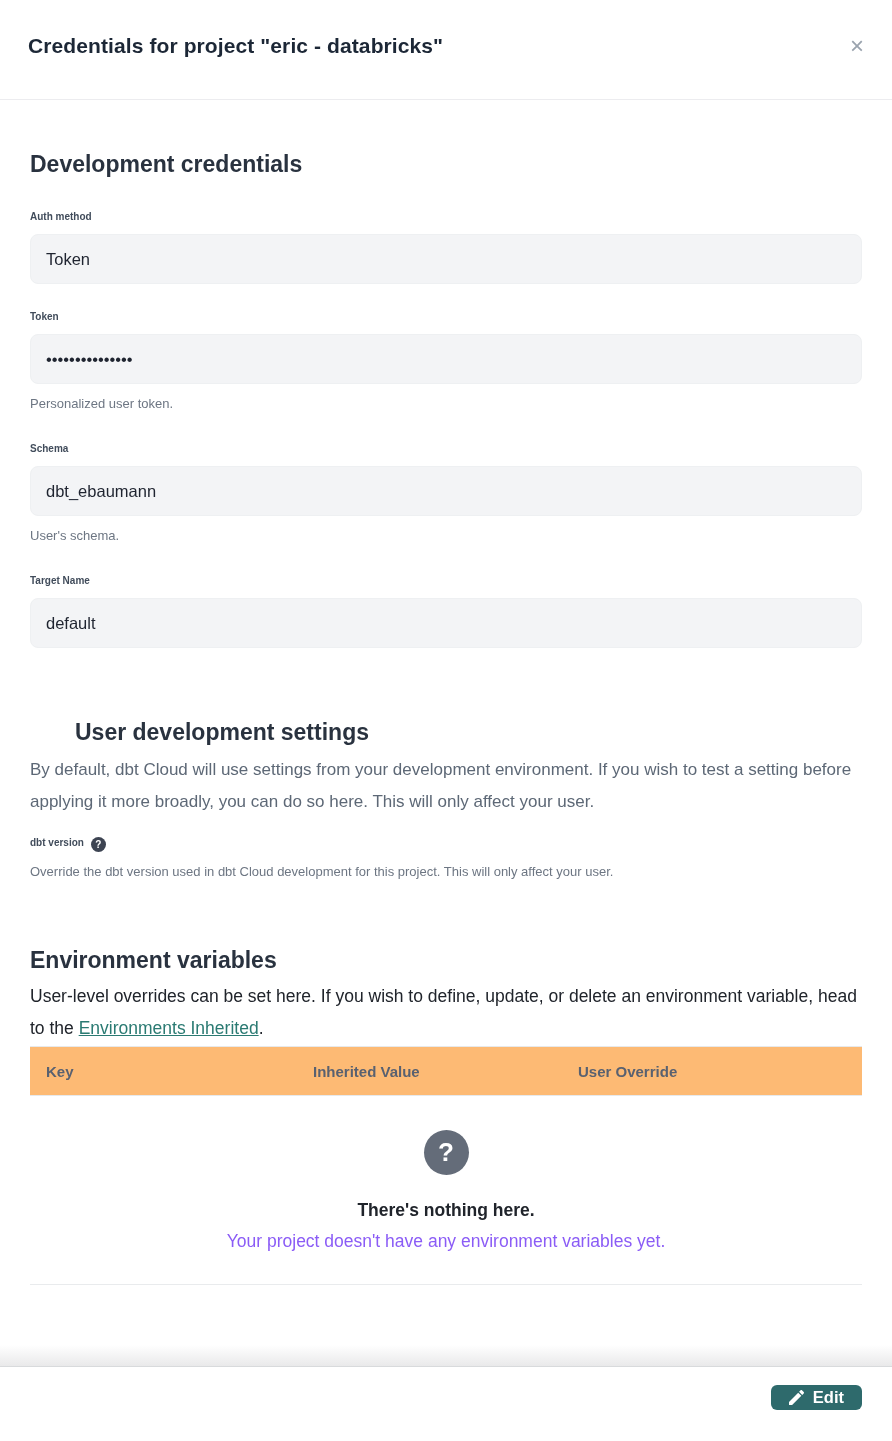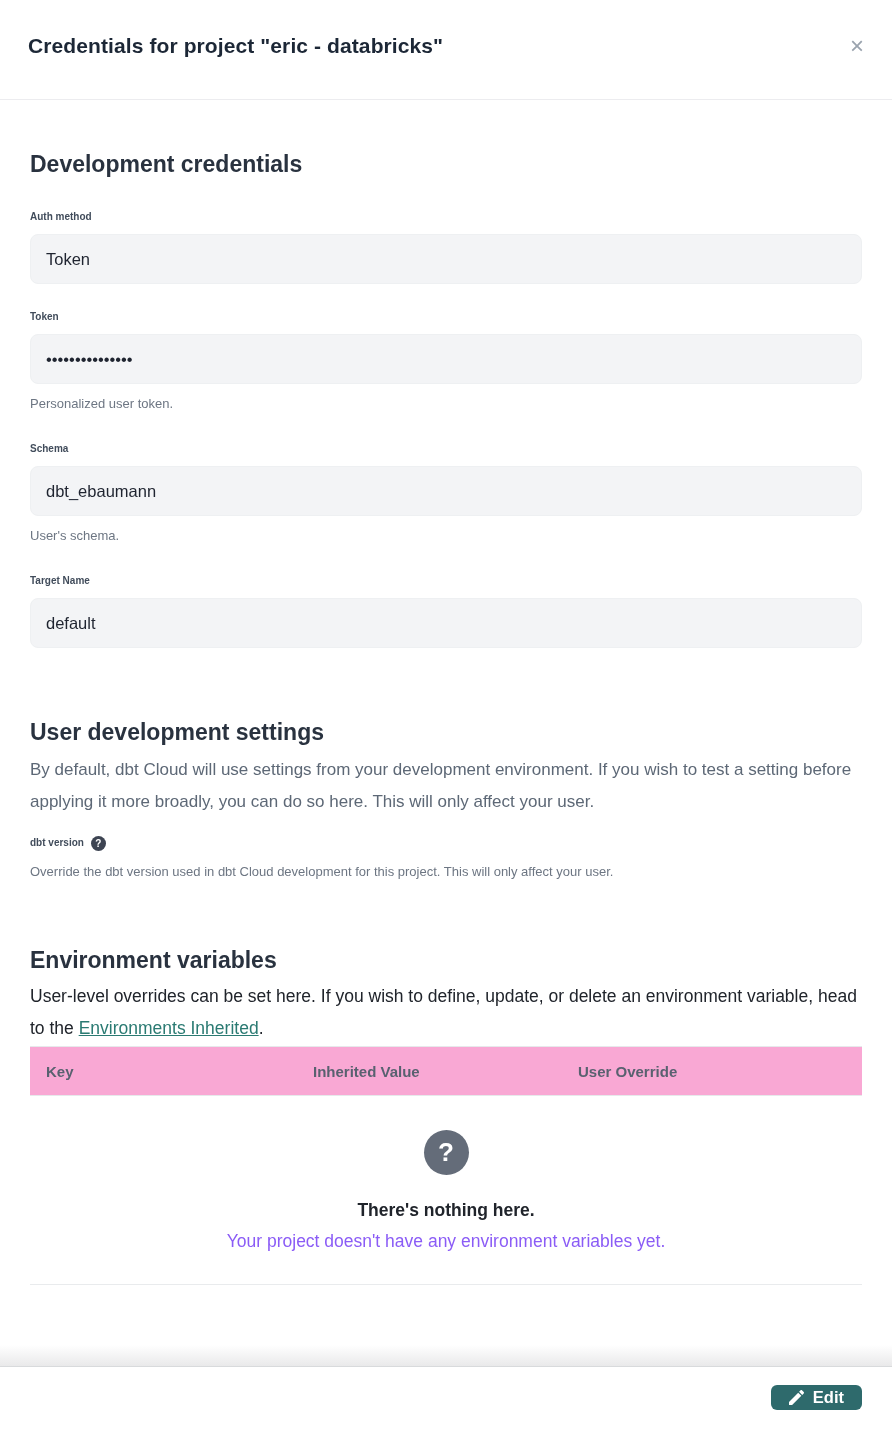--- a/index.html
+++ b/index.html
@@ -40,31 +40,31 @@
     overflow: hidden;
   }
   .section-heading {
     font-size: 23px;
     font-weight: 700;
     color: #29323f;
     margin: 0;
     line-height: 28px;
   }
   .mt-50 { margin-top: 50px; }
-  .mt-70 { margin-top: 70px; }
+  .mt-70 { margin-top: 70px; margin-left: 45px; }
   .mt-64 { margin-top: 64px; }
 
   .field-label {
     display: block;
     font-size: 10px;
     font-weight: 700;
     color: #414c5b;
     line-height: 18px;
   }
-  .label-row { display: flex; align-items: center; gap: 7px; }
+  .label-row { display: flex; align-items: flex-end; gap: 7px; }
   .lm-30 { margin-top: 30px; }
   .lm-24 { margin-top: 24px; }
   .lm-26 { margin-top: 26px; }
   .lm-16 { margin-top: 16px; }
 
   .text-input {
     display: block;
     width: 100%;
     height: 50px;
     margin-top: 8px;
@@ -110,21 +110,21 @@
     max-width: 836px;
   }
   .env-link { color: #2a7a72; text-decoration: underline; cursor: pointer; }
 
   .env-table-header {
     margin-top: 2px;
     display: grid;
     grid-template-columns: 267px 265px 1fr;
     align-items: center;
     height: 50px;
-    background: #f9a8d4;
+    background: #fdba74;
     border-top: 1px solid #e7e9eb;
     border-bottom: 1px solid #e7e9eb;
   }
   .env-table-header .th {
     padding-left: 16px;
     font-size: 15px;
     font-weight: 700;
     color: #596170;
   }
 

